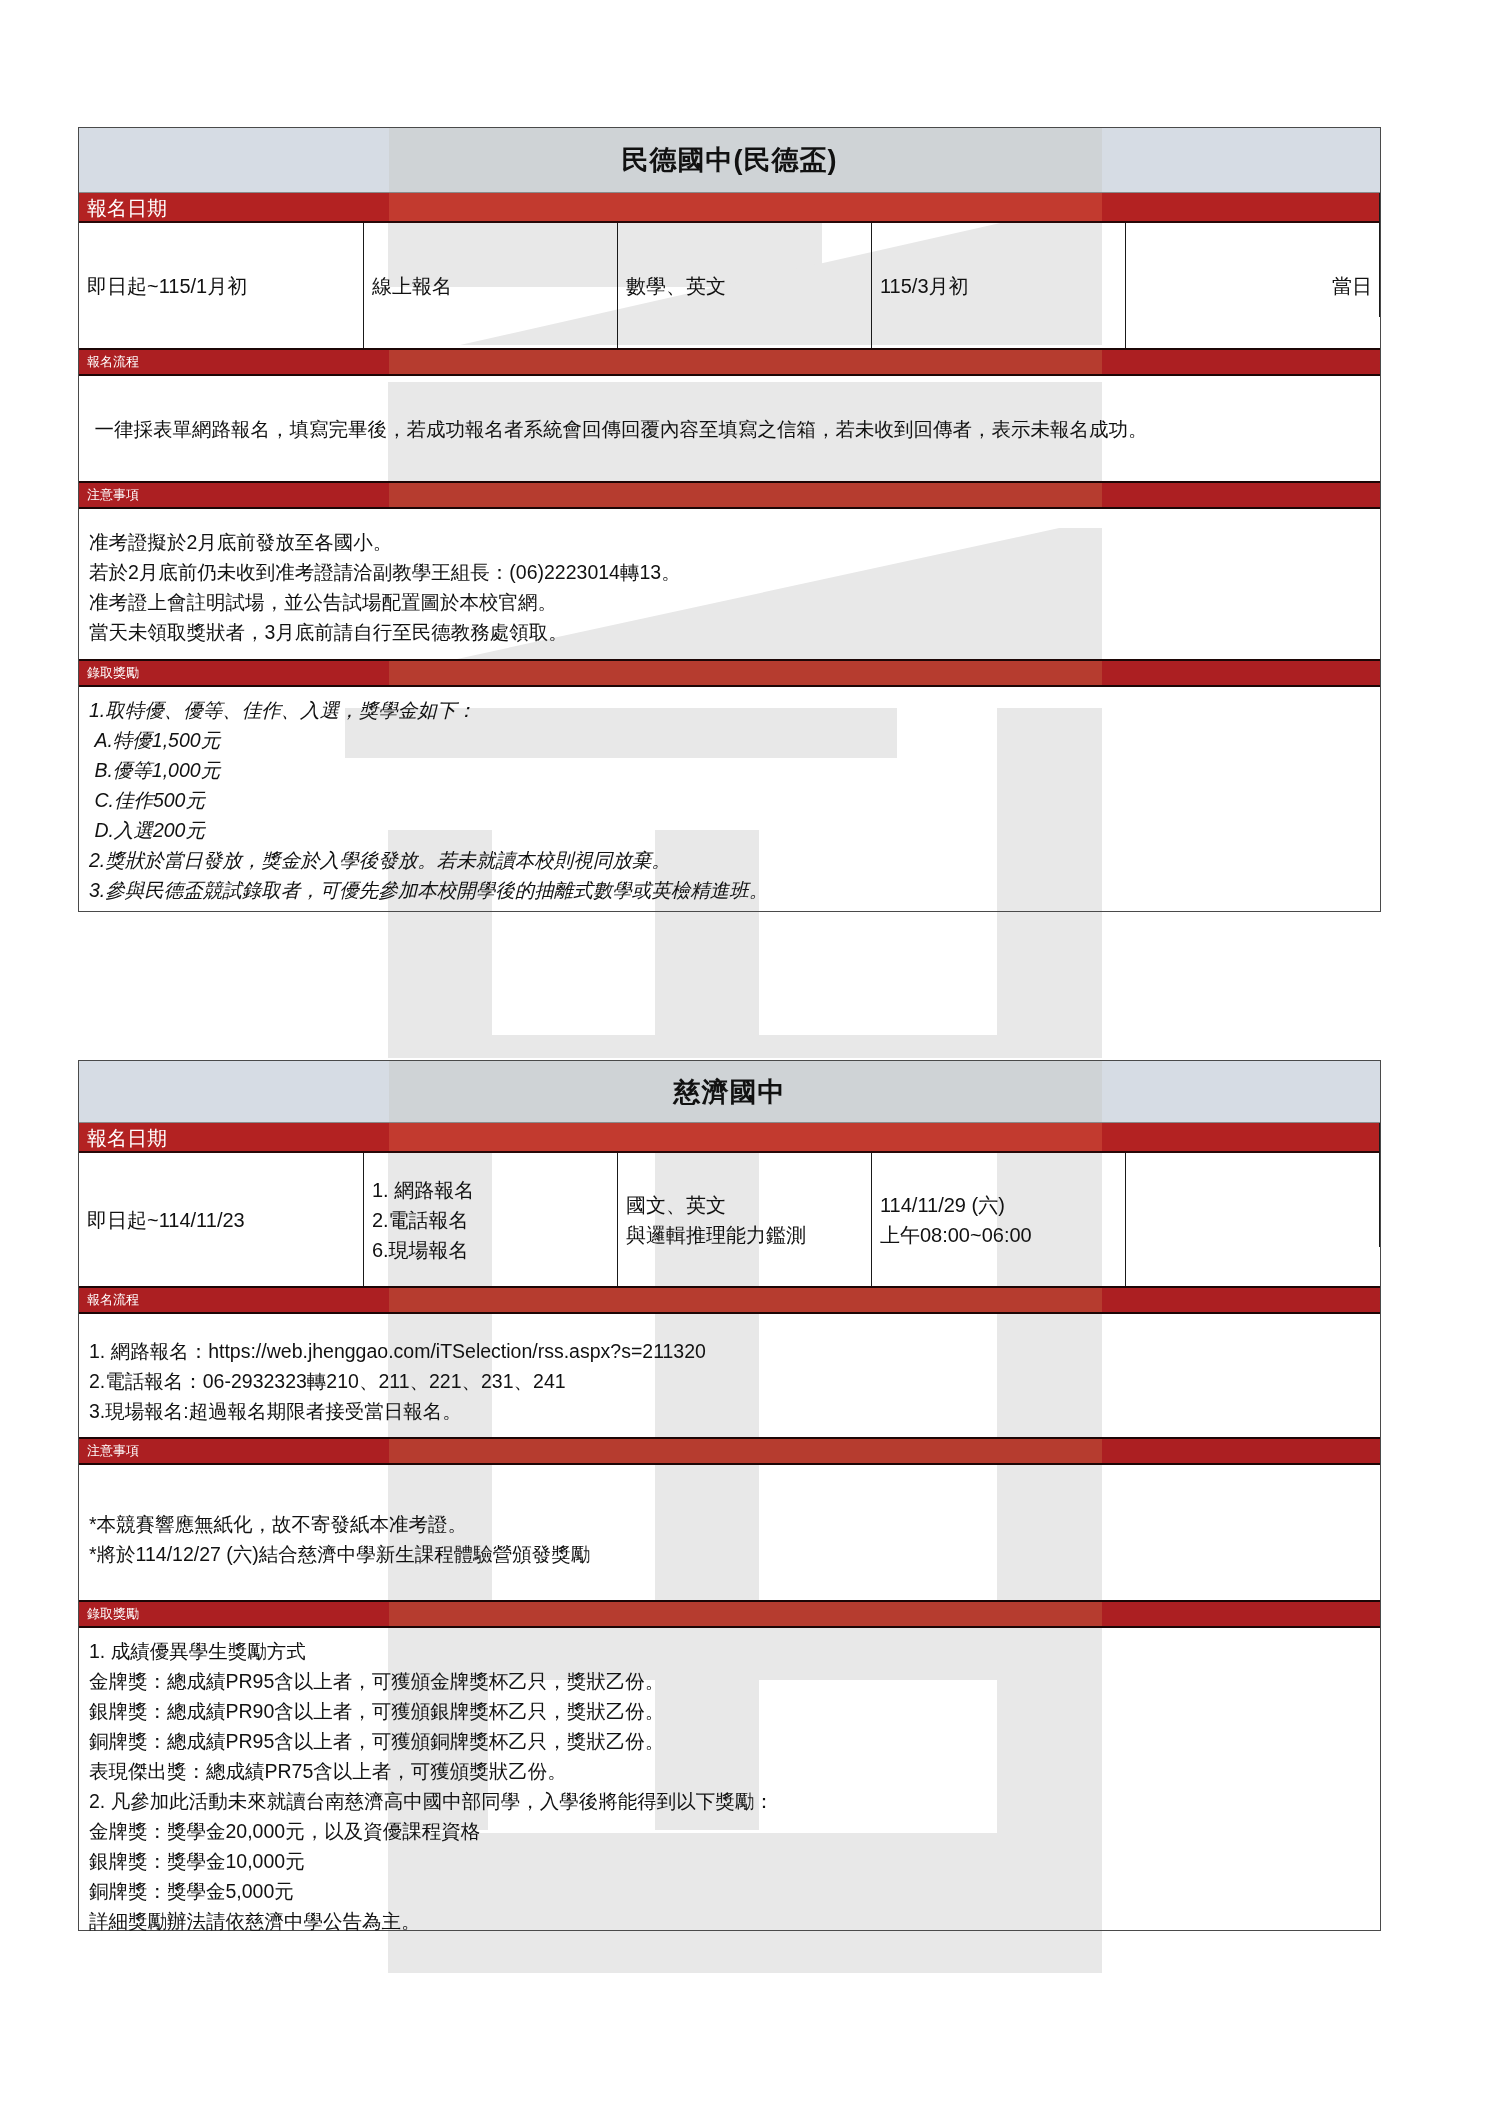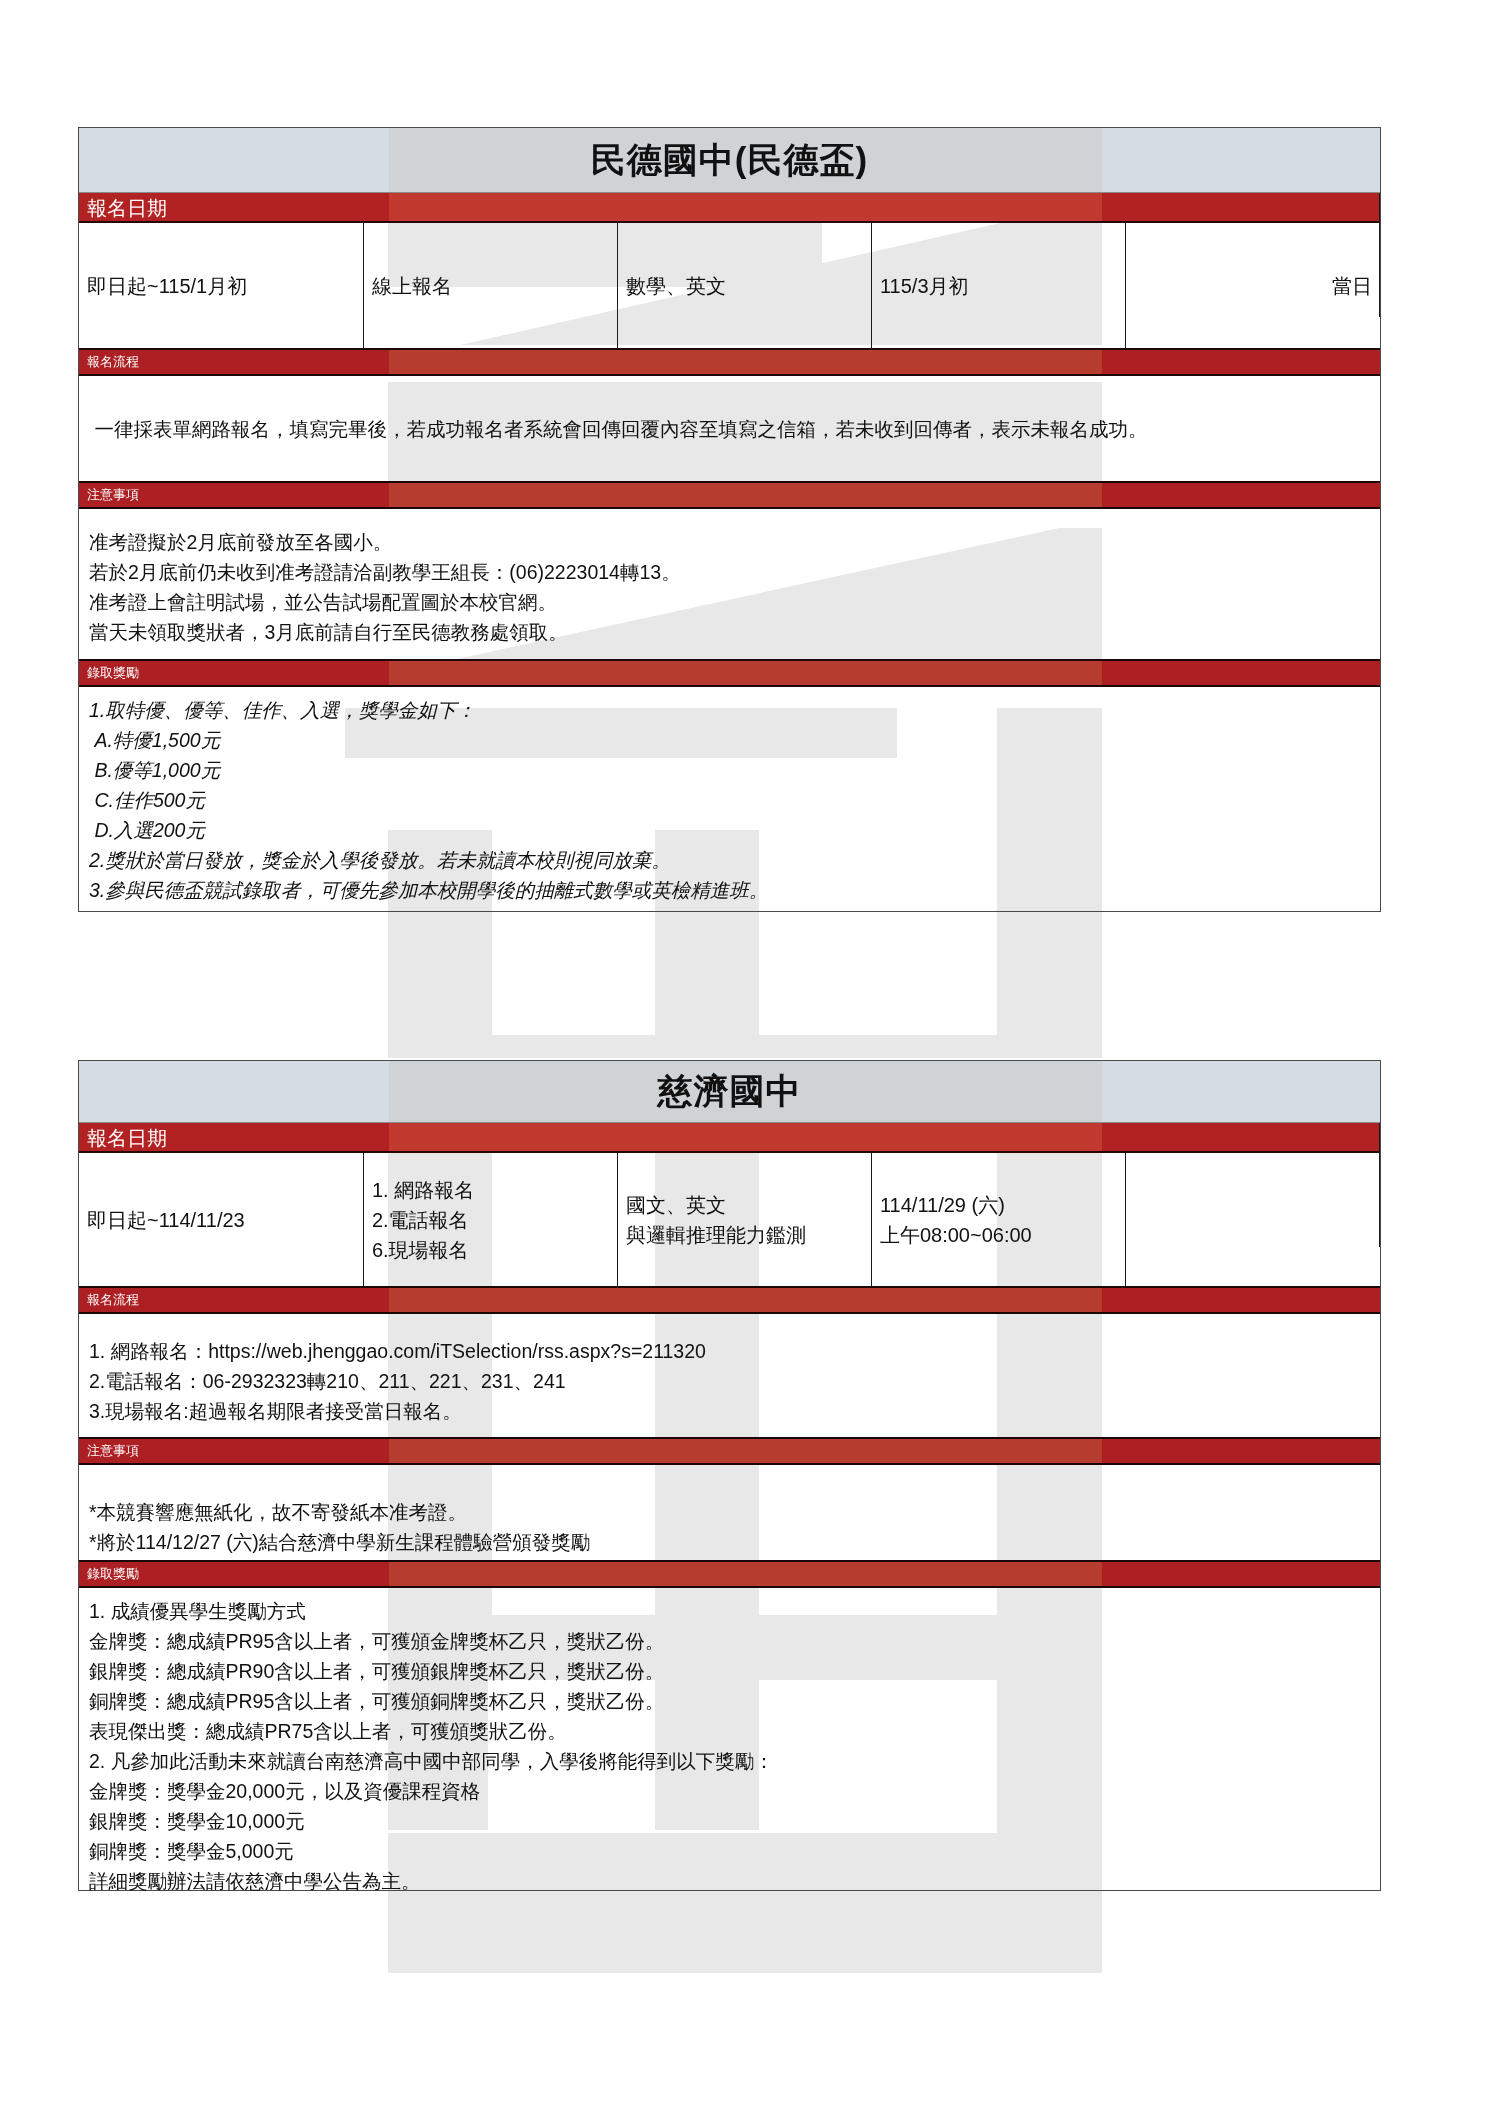--- a/index.html
+++ b/index.html
@@ -16,21 +16,21 @@
   .wm.wedge-up{clip-path:polygon(0 100%, 100% 0, 100% 100%);}
   .wm.wedge-note{clip-path:polygon(0 96%, 94% 0, 100% 0, 100% 100%, 0 100%);}
   
   .doc-table{
     position:absolute;left:78px;width:1303px;z-index:1;
     border:1px solid #4a4a4a;
     box-sizing:border-box;
   }
   .title-row{
     height:64px;display:flex;align-items:center;justify-content:center;
-    font-size:35px;font-weight:bold;letter-spacing:1px;
+    font-size:27px;font-weight:bold;letter-spacing:1px;
     background:linear-gradient(90deg,#d6dce4 0 23.8%,#cfd3d6 23.8% 78.6%,#d6dce4 78.6% 100%);
     border-bottom:1px solid #8a8a8a;
   }
   .t2 .title-row{height:61px;}
   .grid-row{display:flex;width:100%;box-sizing:border-box;}
   .cell{box-sizing:border-box;border-right:1px solid #1a1a1a;padding:2px 8px;}
   .cell:last-child{border-right:none;}
   .c0{flex:0 0 21.9%;}
   .c1,.c2,.c3{flex:0 0 19.525%;}
   .c4{flex:1 1 auto;align-items:flex-end;}
@@ -166,21 +166,21 @@
     </div>
 
     <div class="section-bar">報名流程</div>
     <div class="section-body" style="height:123px;padding-top:22px;">
       <div class="line">1. 網路報名：https://web.jhenggao.com/iTSelection/rss.aspx?s=211320</div>
       <div class="line">2.電話報名：06-2932323轉210、211、221、231、241</div>
       <div class="line">3.現場報名:超過報名期限者接受當日報名。</div>
     </div>
 
     <div class="section-bar">注意事項</div>
-    <div class="section-body" style="height:95px;padding-top:32px;">
+    <div class="section-body" style="height:135px;padding-top:44px;">
       <div class="line">*本競賽響應無紙化，故不寄發紙本准考證。</div>
       <div class="line">*將於114/12/27 (六)結合慈濟中學新生課程體驗營頒發獎勵</div>
     </div>
 
     <div class="section-bar">錄取獎勵</div>
     <div class="section-body" style="height:302px;padding-top:8px;">
       <div class="line">1. 成績優異學生獎勵方式</div>
       <div class="line">金牌獎：總成績PR95含以上者，可獲頒金牌獎杯乙只，獎狀乙份。</div>
       <div class="line">銀牌獎：總成績PR90含以上者，可獲頒銀牌獎杯乙只，獎狀乙份。</div>
       <div class="line">銅牌獎：總成績PR95含以上者，可獲頒銅牌獎杯乙只，獎狀乙份。</div>

